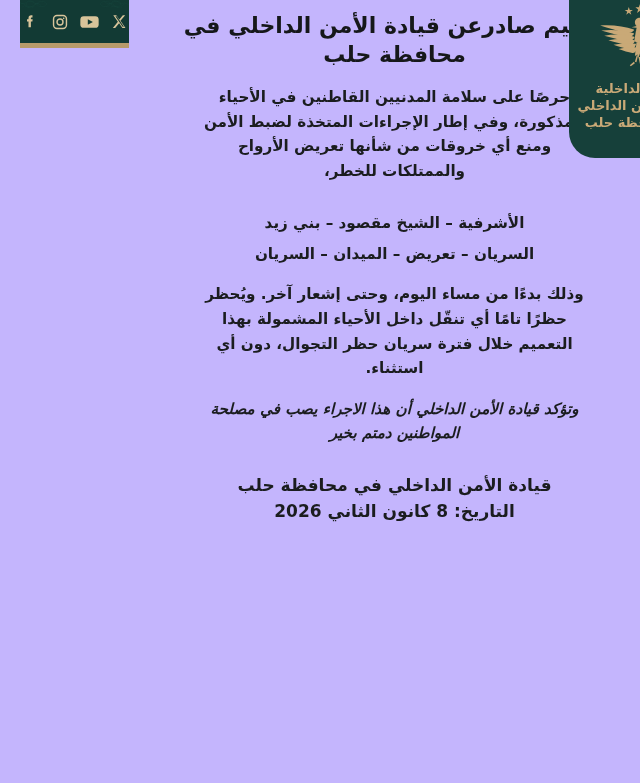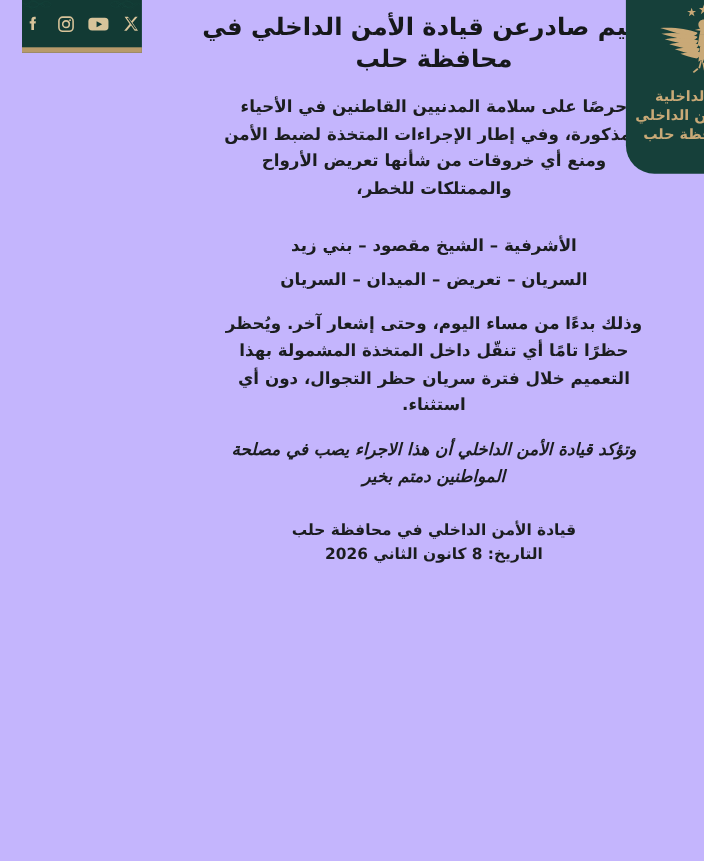--- a/index.html
+++ b/index.html
@@ -107,21 +107,21 @@
   }
   .para-timing { margin-top: 22px; padding: 0 6px; }
   .para-closing { margin-top: 26px; font-style: italic; }
 
   .signature {
     margin-top: 26px;
     line-height: 1.55;
   }
   .sig-line {
     display: block;
-    font-size: 14px;
+    font-size: 17px;
     font-weight: 600;
     color: #1b1d1f;
   }
 
   
   .footer {
     margin: 0 20px 26px 20px;
     height: 48px;
     background: #123a34;
     position: relative;
@@ -214,21 +214,21 @@
     <h1 class="doc-title">تعميم صادرعن قيادة الأمن الداخلي في محافظة حلب</h1>
 
     <p class="para para-intro">حرصًا على سلامة المدنيين القاطنين في الأحياء المذكورة، وفي إطار الإجراءات المتخذة لضبط الأمن ومنع أي خروقات من شأنها تعريض الأرواح والممتلكات للخطر،</p>
 
 
     <div class="hoods">
       <div class="hood-line">الأشرفية – الشيخ مقصود – بني زيد</div>
       <div class="hood-line">السريان – تعريض – الميدان – السريان</div>
     </div>
 
-    <p class="para para-timing">وذلك بدءًا من مساء اليوم، وحتى إشعار آخر. ويُحظر حظرًا تامًا أي تنقّل داخل المتخذة المشمولة بهذا التعميم خلال فترة سريان حظر التجوال، دون أي استثناء.</p>
+    <p class="para para-timing">وذلك بدءًا من مساء اليوم، وحتى إشعار آخر. ويُحظر حظرًا تامًا أي تنقّل داخل الأحياء المشمولة بهذا التعميم خلال فترة سريان حظر التجوال، دون أي استثناء.</p>
 
     <p class="para para-closing">وتؤكد قيادة الأمن الداخلي أن هذا الاجراء يصب في مصلحة المواطنين دمتم بخير</p>
 
     <div class="signature">
       <span class="sig-line">قيادة الأمن الداخلي في محافظة حلب</span>
       <span class="sig-line">التاريخ: 8 كانون الثاني 2026</span>
     </div>
   </div>
 
   <div class="footer">

